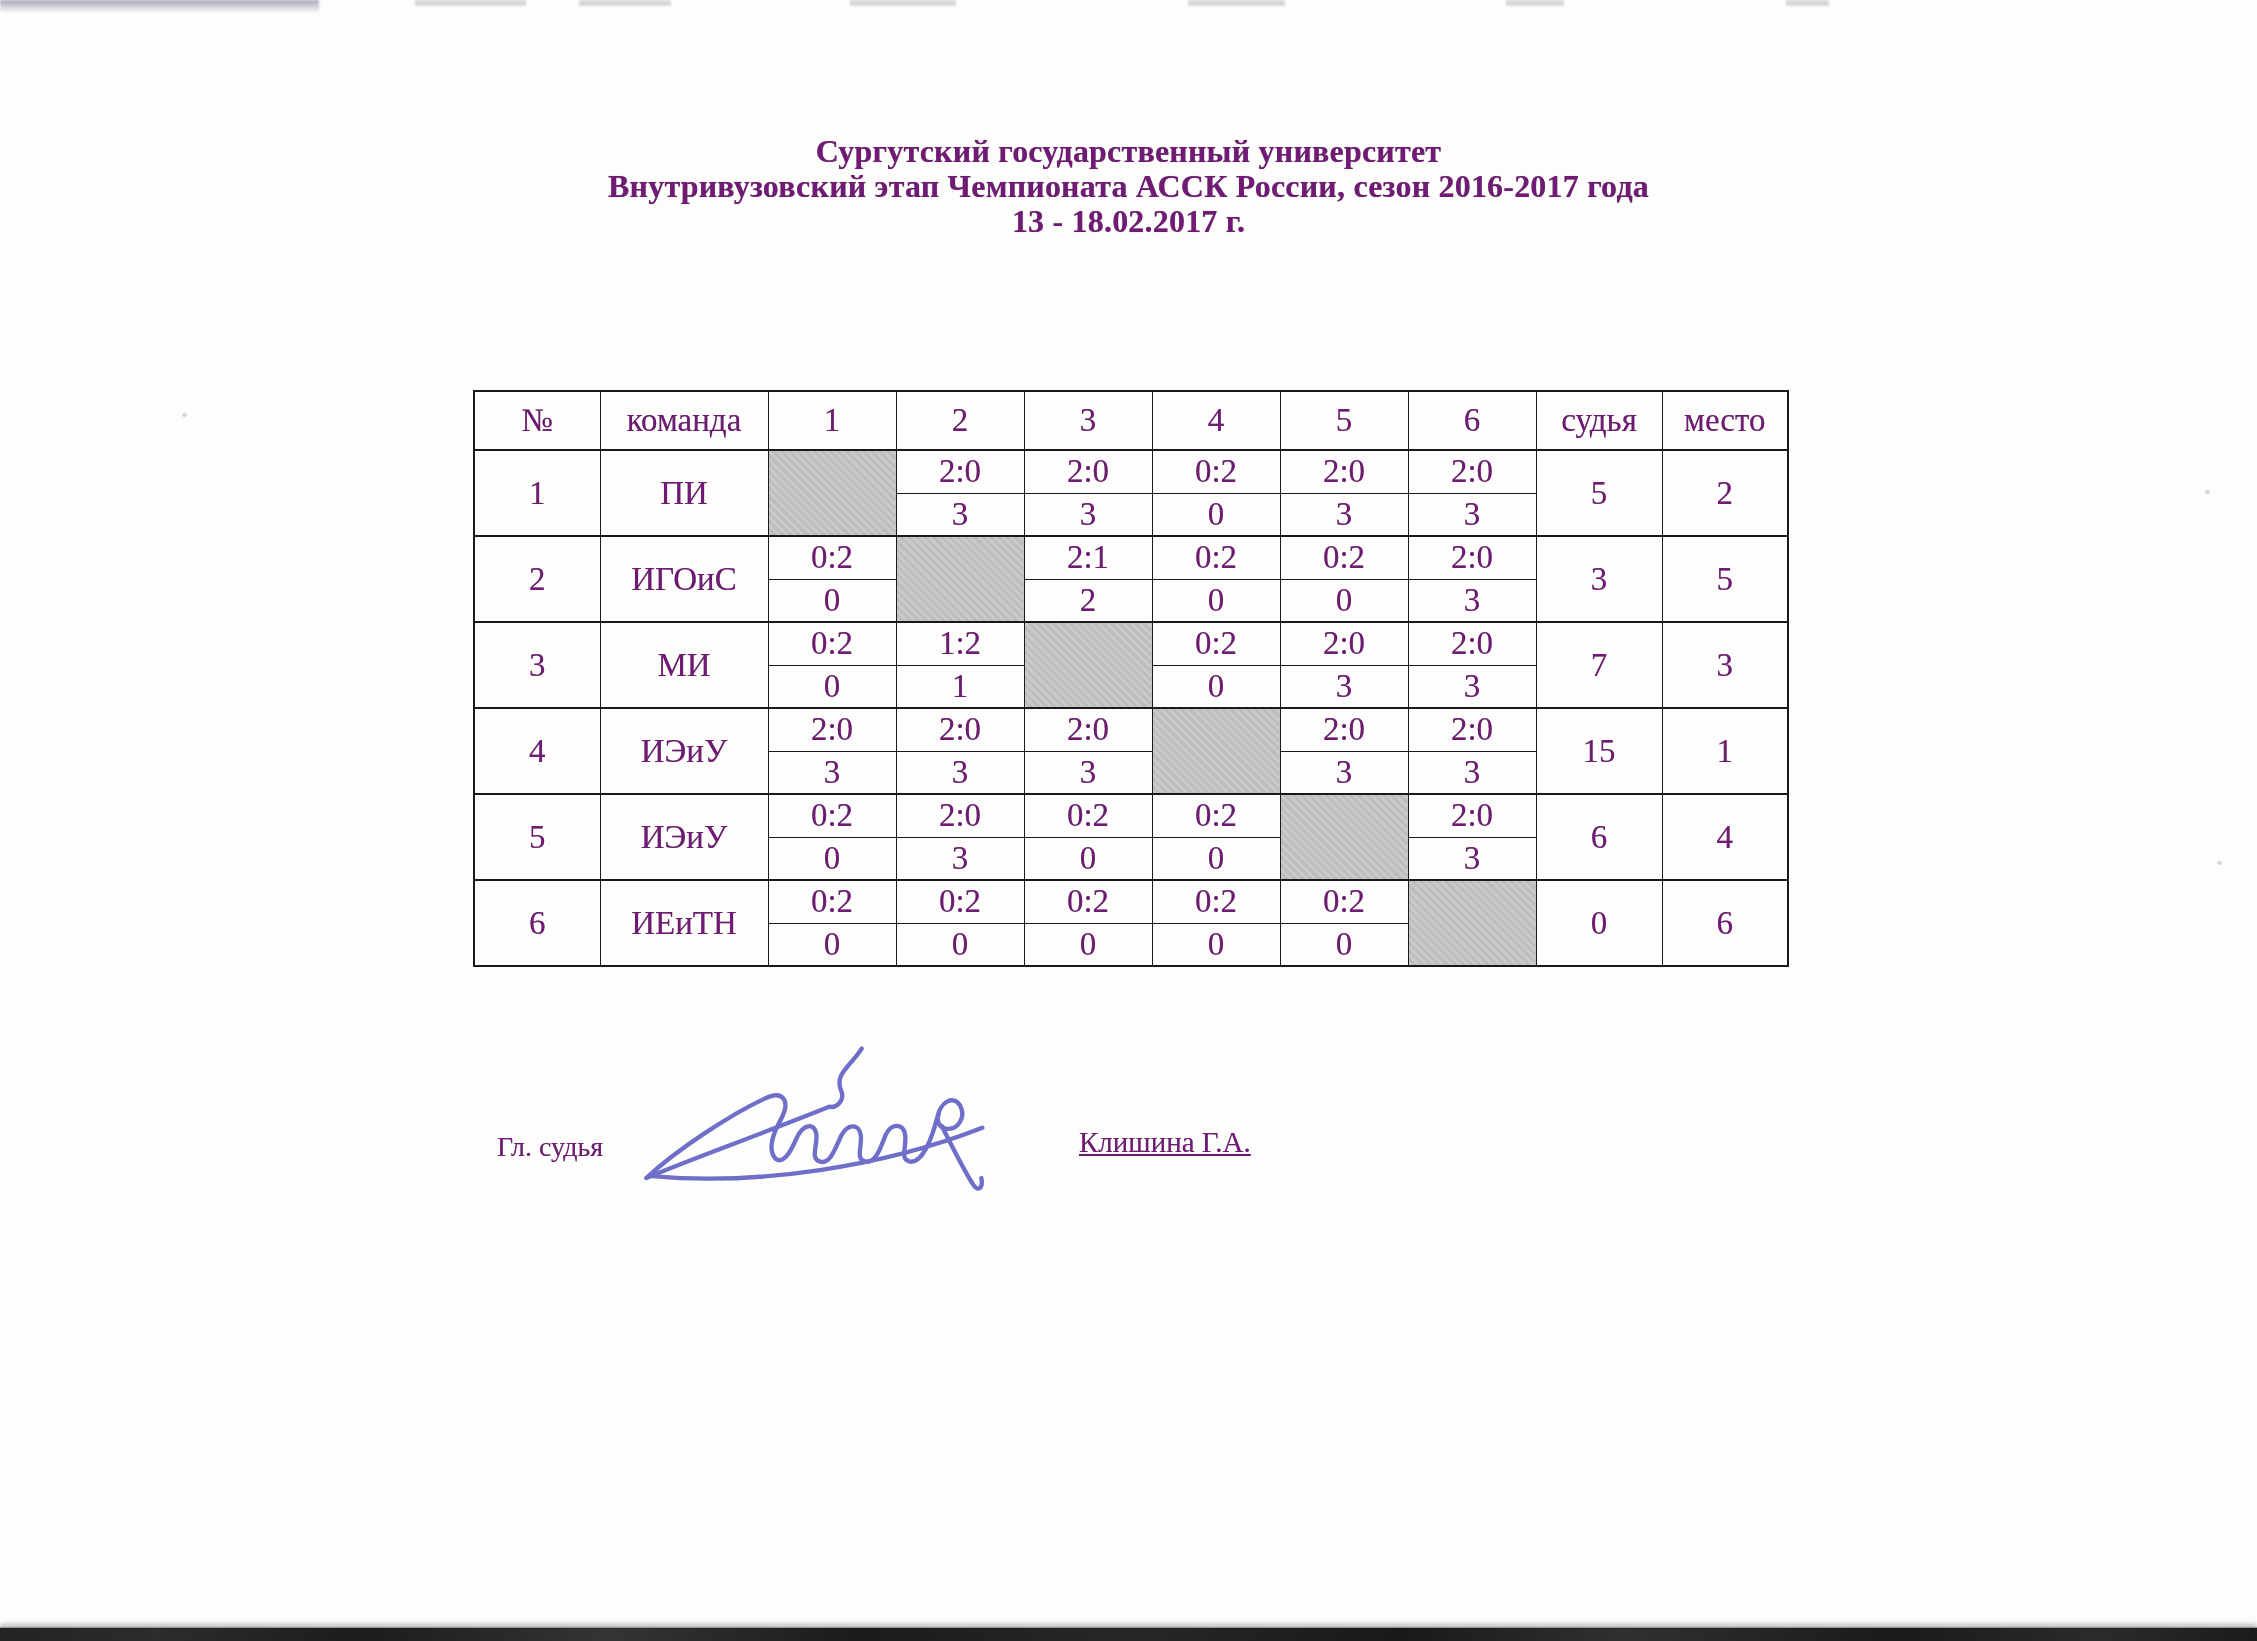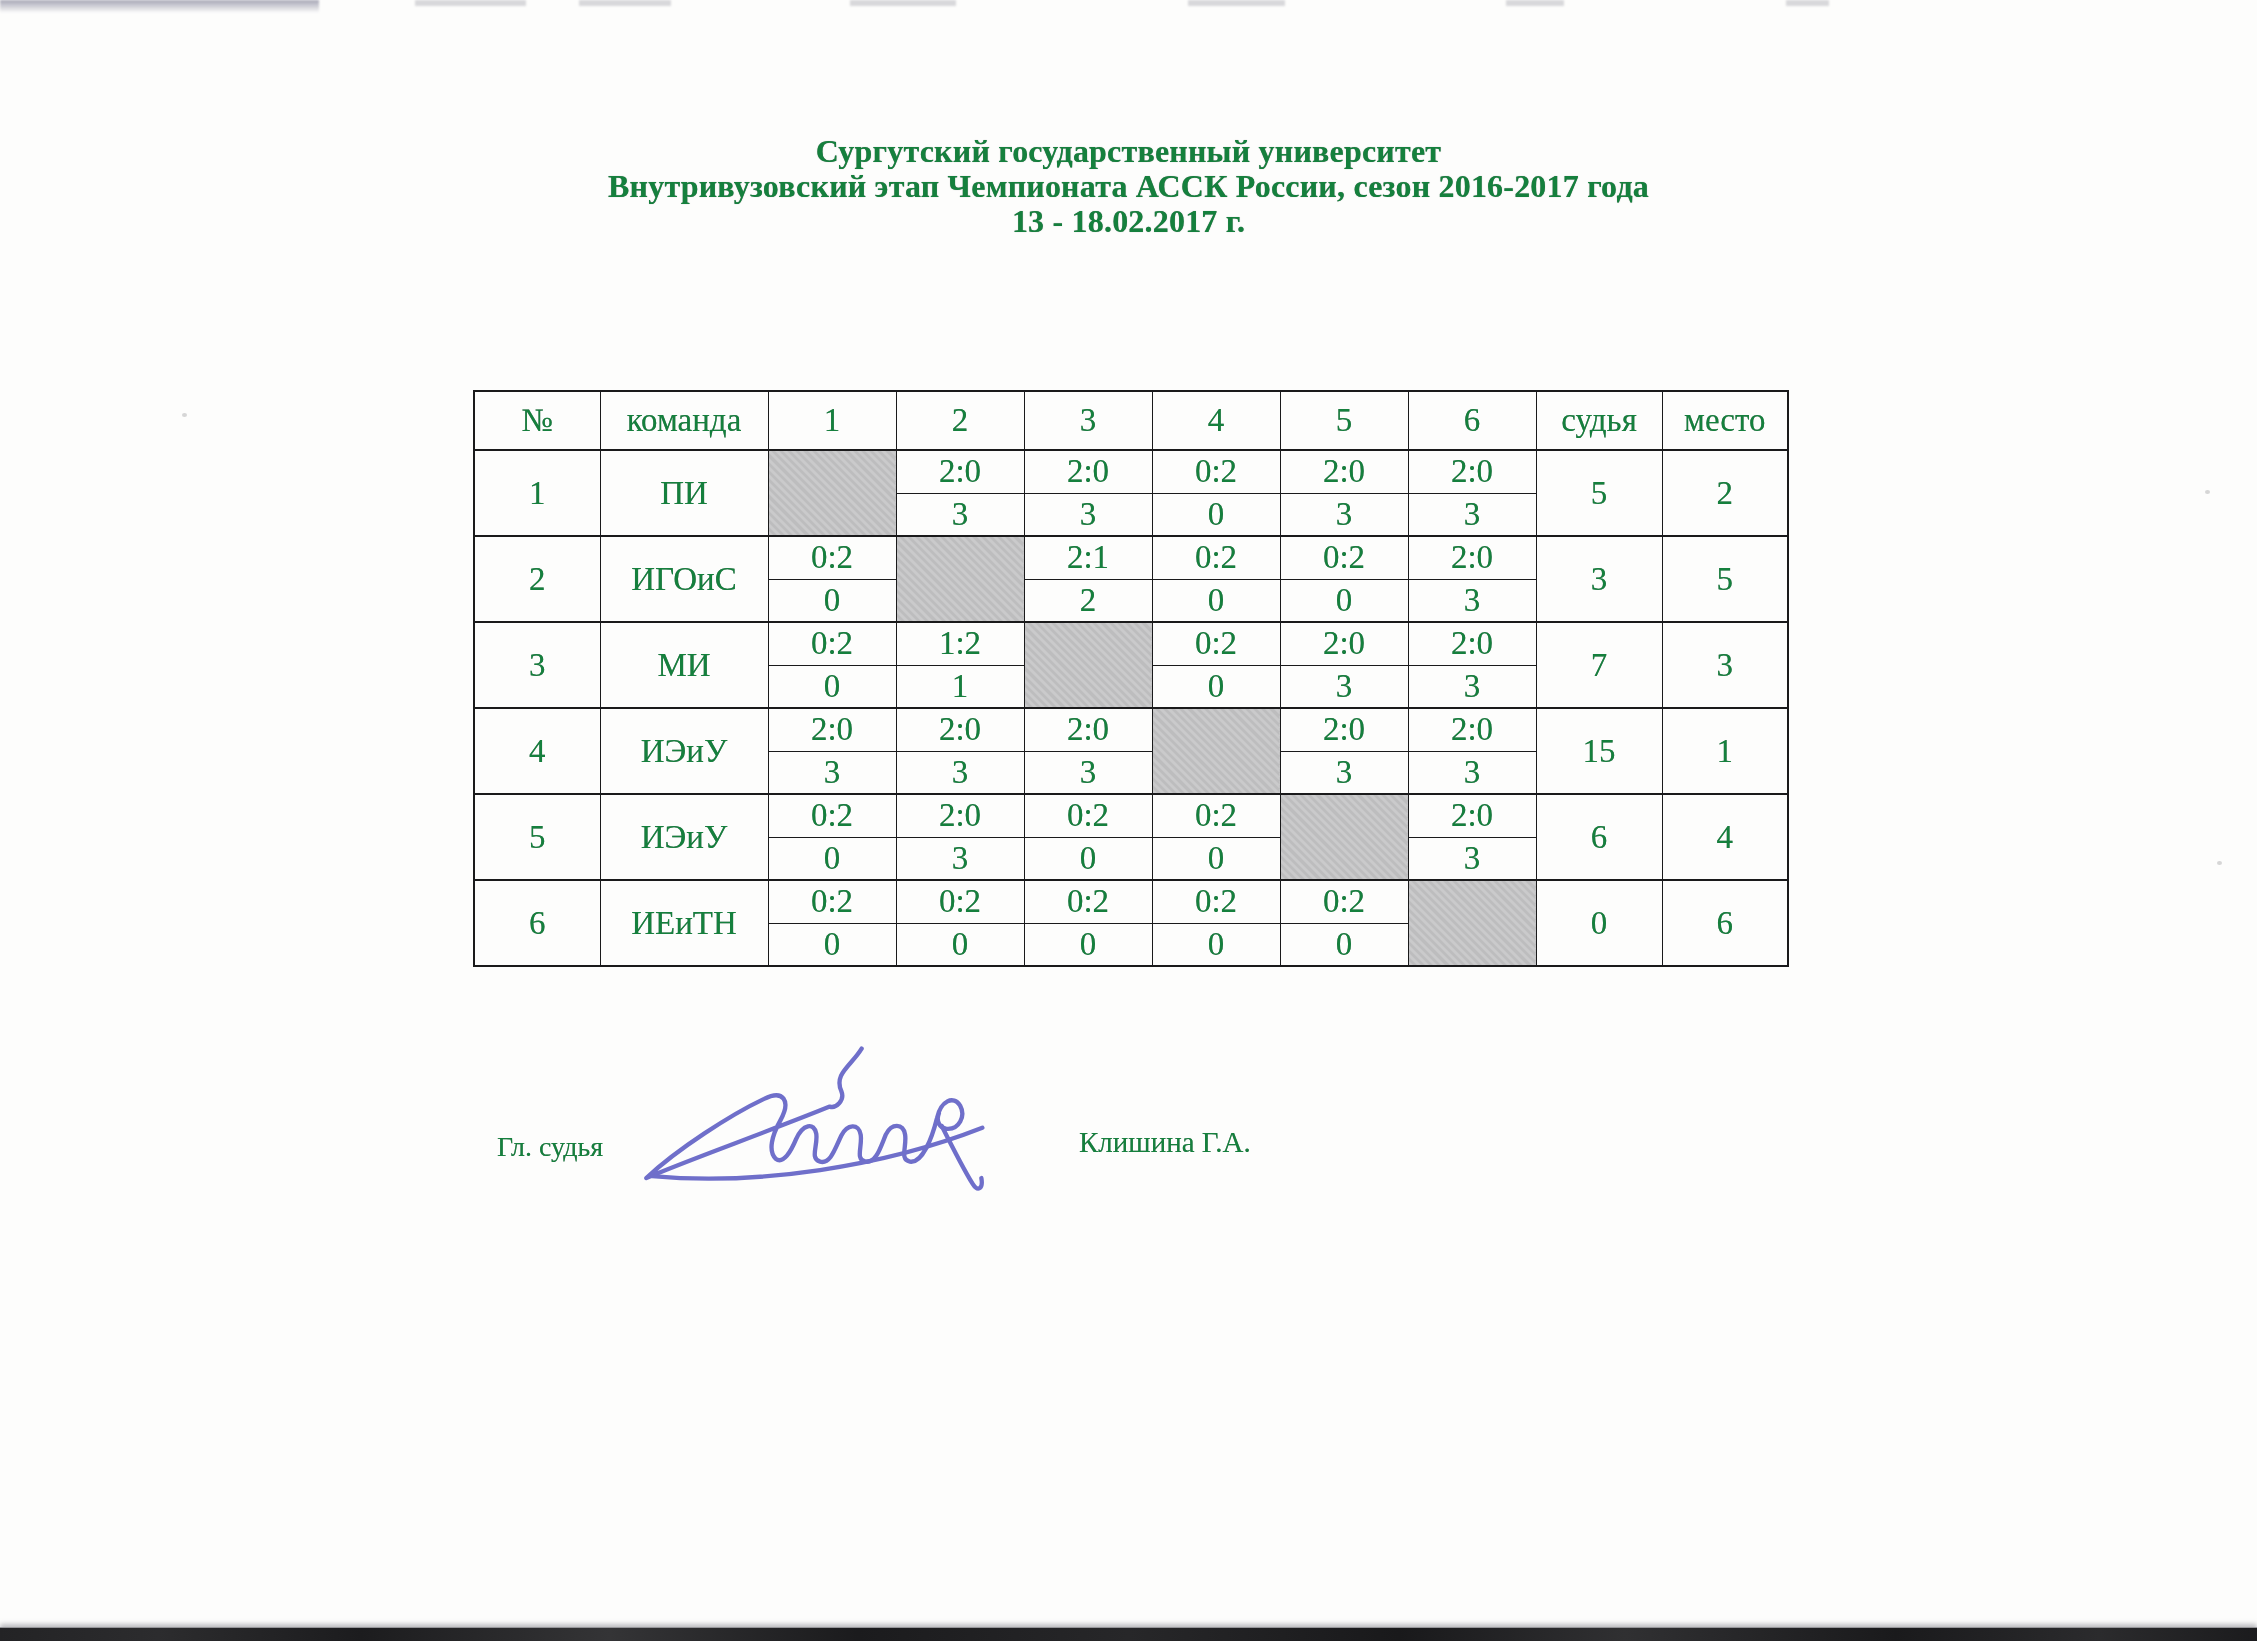--- a/index.html
+++ b/index.html
@@ -5,21 +5,21 @@
   html, body { margin: 0; padding: 0; }
   body { background: #e8e8e8; }
 
   .paper {
     position: relative;
     width: 2257px;
     height: 1641px;
     background: #fdfdfc;
     overflow: hidden;
     font-family: "Liberation Serif", serif;
-    color: #15803d;
+    color: #701a75;
   }
 
   
   .title-block {
     position: absolute;
     top: 134px;
     left: 0;
     width: 100%;
     text-align: center;
     font-weight: bold;
@@ -67,20 +67,21 @@
     font-size: 28px;
     text-shadow: 0 0 0.6px rgba(20,20,25,0.45);
     text-align: center;
   }
   .judge-name {
     position: absolute;
     left: 1079px;
     top: 1126px;
     font-size: 29px;
     text-shadow: 0 0 0.6px rgba(20,20,25,0.45);
+    text-decoration: underline;
   }
   svg.signature {
     position: absolute;
     left: 623px;
     top: 1039px;
     overflow: visible;
   }
 
   
   .strip-bottom {

